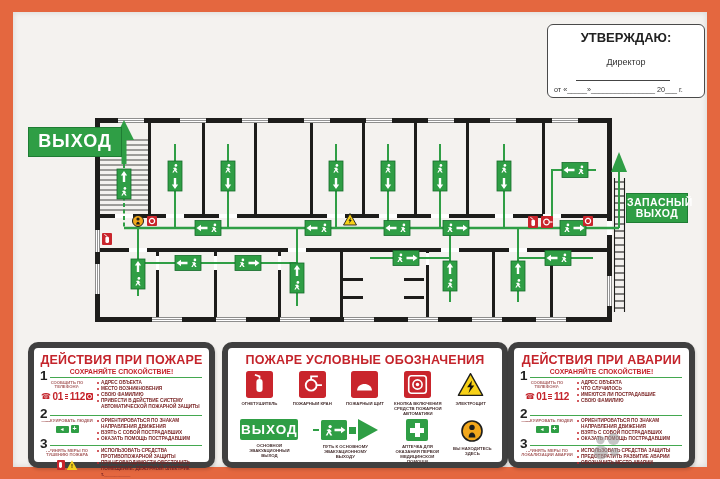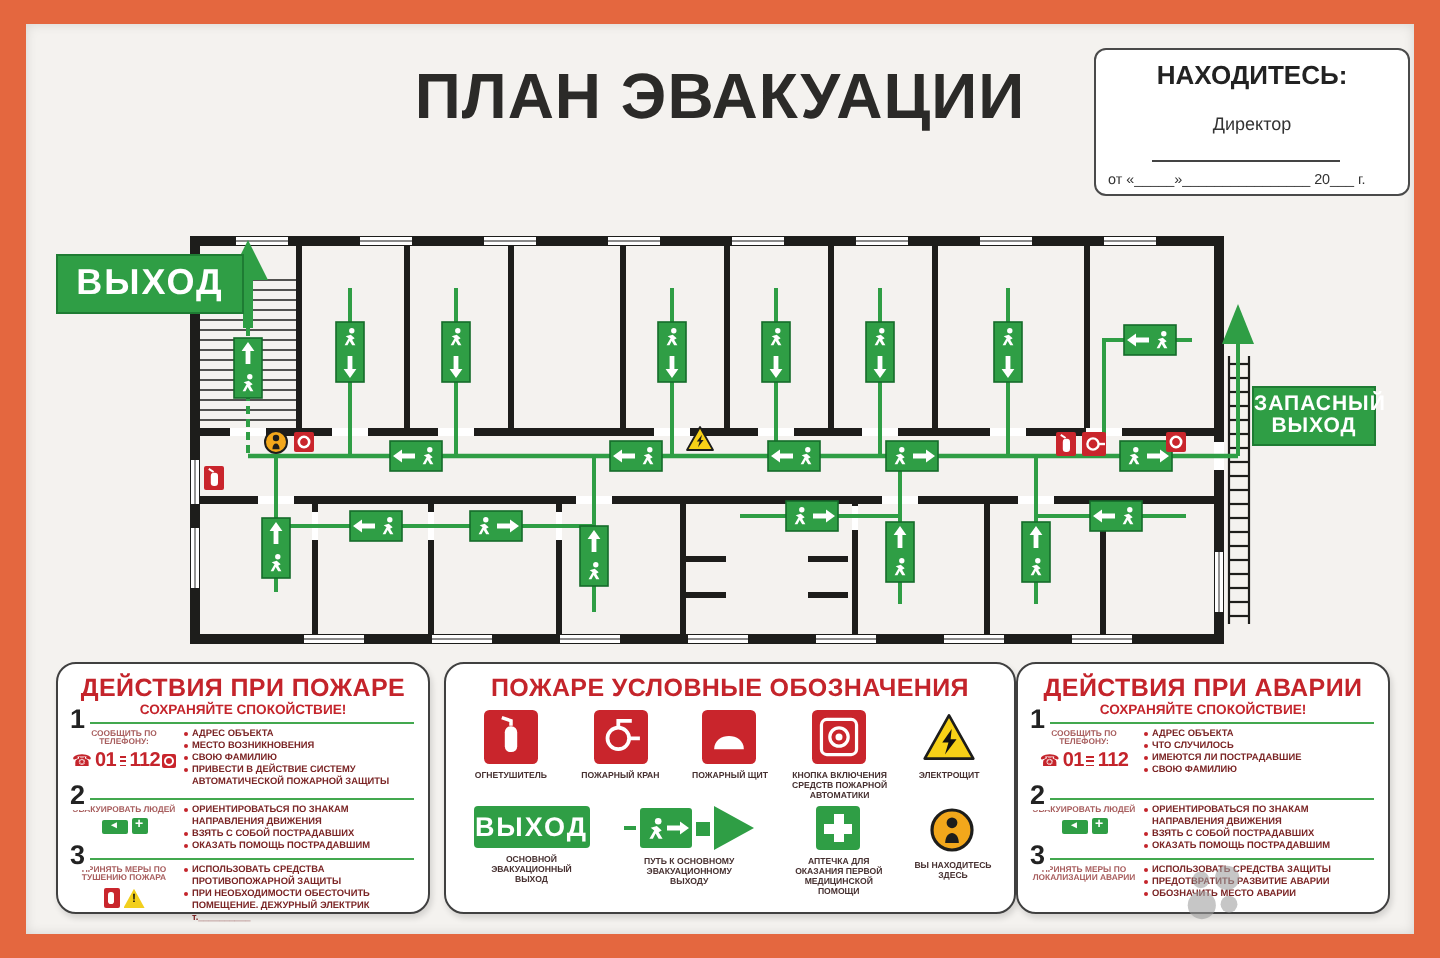--- a/index.html
+++ b/index.html
@@ -12,21 +12,21 @@
   .ap-t{margin-top:5px;text-align:center;font-size:13px;font-weight:bold;color:#222}
   .ap-s{text-align:center;font-size:9px;color:#333;margin-top:12px}
   .ap-line{position:absolute;left:28px;right:34px;bottom:16px;border-bottom:1px solid #444}
   .ap-d{position:absolute;left:6px;right:21px;bottom:3px;font-size:7.2px;color:#333;white-space:nowrap}
   
   .exit-main{position:absolute;left:28px;top:127px;width:94px;height:30px;background:#2f9e45;border:1.5px solid #1e7c33;box-sizing:border-box;color:#fff;font-weight:bold;font-size:18px;line-height:27px;text-align:center;letter-spacing:1px}
   .exit-bk{position:absolute;left:626px;top:193px;width:62px;height:30px;background:#2f9e45;border:1.5px solid #1e7c33;box-sizing:border-box;color:#fff;font-weight:bold;font-size:10.5px;line-height:11px;text-align:center;padding-top:3px;letter-spacing:.5px}
   
   .plan{position:absolute;left:88px;top:106px}
   
-  .panel{position:absolute;top:331px;height:126px;background:#fff;border:1px solid #404040;border-radius:10px;box-sizing:border-box;box-shadow:1px 2px 3px rgba(0,0,0,.14)}
+  .panel{position:absolute;top:342px;height:126px;background:#fff;border:6px solid #404040;border-radius:10px;box-sizing:border-box;box-shadow:1px 2px 3px rgba(0,0,0,.14)}
   .p-left{left:28px;width:187px}
   .p-mid{left:222px;width:286px}
   .p-right{left:508px;width:187px}
   .p-title{margin-top:5px;text-align:center;font-size:12.5px;font-weight:bold;color:#c4242b;letter-spacing:.2px}
   .p-sub{text-align:center;font-size:6.8px;font-weight:bold;color:#c4242b;margin-top:1px}
   .sec{position:absolute;left:7px;right:7px;border-top:1.6px solid #43a84f;display:flex}
   .sec .num{position:absolute;left:-3px;top:-9px;font-size:13.5px;font-weight:bold;color:#222;background:#fff;padding:0 2px;line-height:14px}
   .lab{flex:0 0 52px;width:52px;text-align:center;padding-top:2.5px}
   .lab-t{font-size:4.2px;line-height:4.9px;font-weight:bold;color:#a85e5e}
   .lab-ics{display:flex;justify-content:center;align-items:center;gap:2px;margin-top:2px}
@@ -60,24 +60,23 @@
   
   .wm{position:absolute;left:592px;top:431px;display:flex;align-items:center;gap:3px;opacity:.58;z-index:9}
   .wm-text{font-size:35px;font-weight:bold;color:#9e9e9e;letter-spacing:-1px;text-shadow:0 1px 1px #fff}
 </style>
 </head>
 <body>
 
 <div class="stage">
   <div class="sheet"></div>
 
-  <div class="main-title">ПЛАН ЭВАКУАЦИИ</div>
 
   <div class="approve">
-    <div class="ap-t">НАХОДИТЕСЬ:</div>
+    <div class="ap-t">УТВЕРЖДАЮ:</div>
     <div class="ap-s">Директор</div>
     <div class="ap-line"></div>
     <div class="ap-d">от «_____»________________ 20___ г.</div>
   </div>
 
   <svg class="plan" width="565" height="228" viewBox="0 0 565 228">
     <defs>
       <g id="man" fill="#fff">
         <circle cx="1" cy="-4" r="1.5"></circle>
         <path d="M-3,4 L-0.8,0.2 L-2.4,-1 L0.4,-1.8 L2.6,0.2 L1.2,1 L3,4 L1.2,4 L-0.2,1.6 L-1.4,4 Z"></path>

